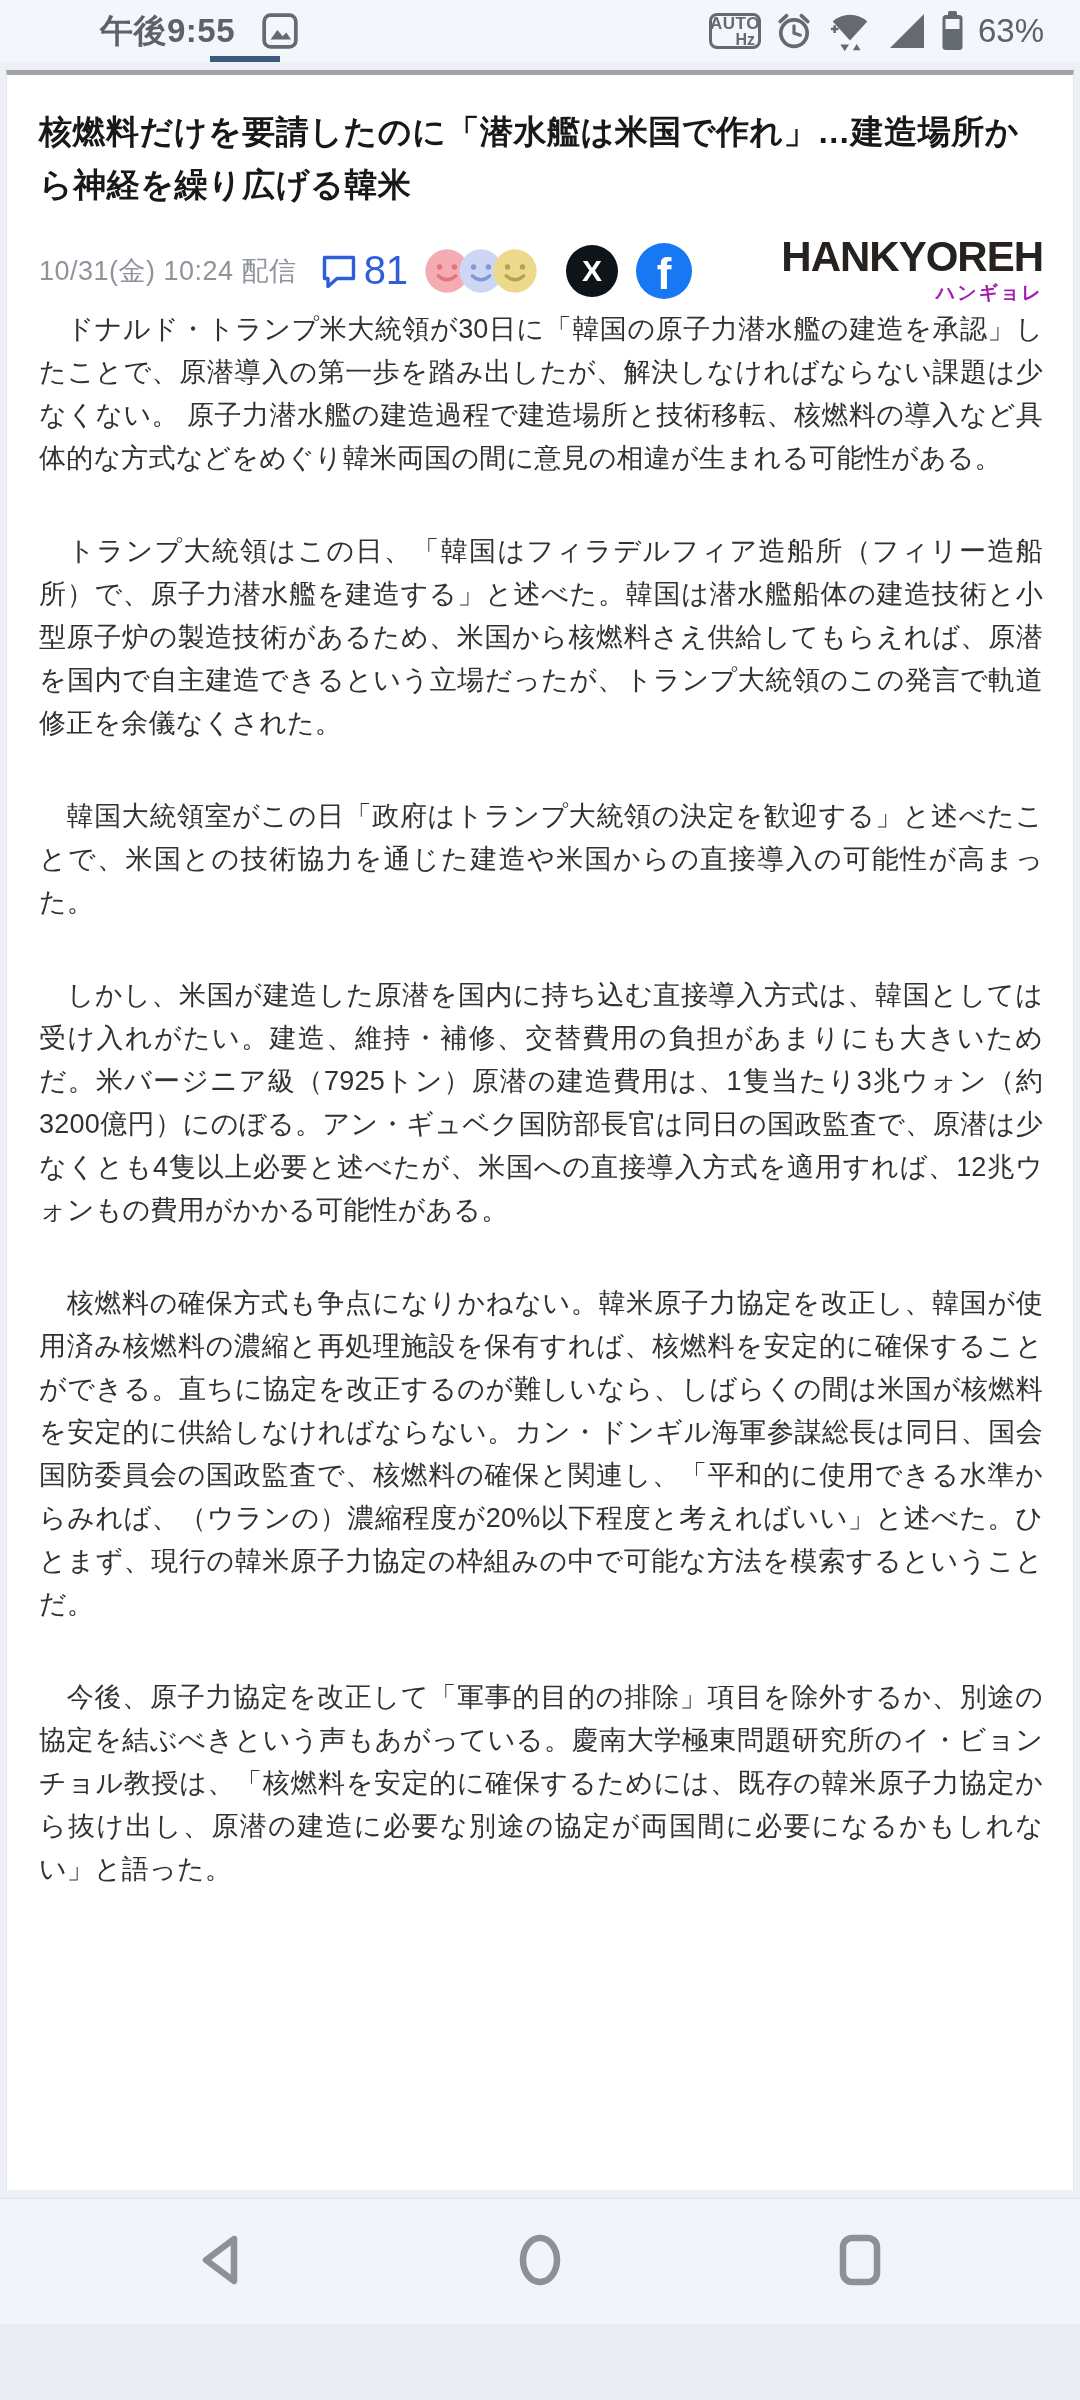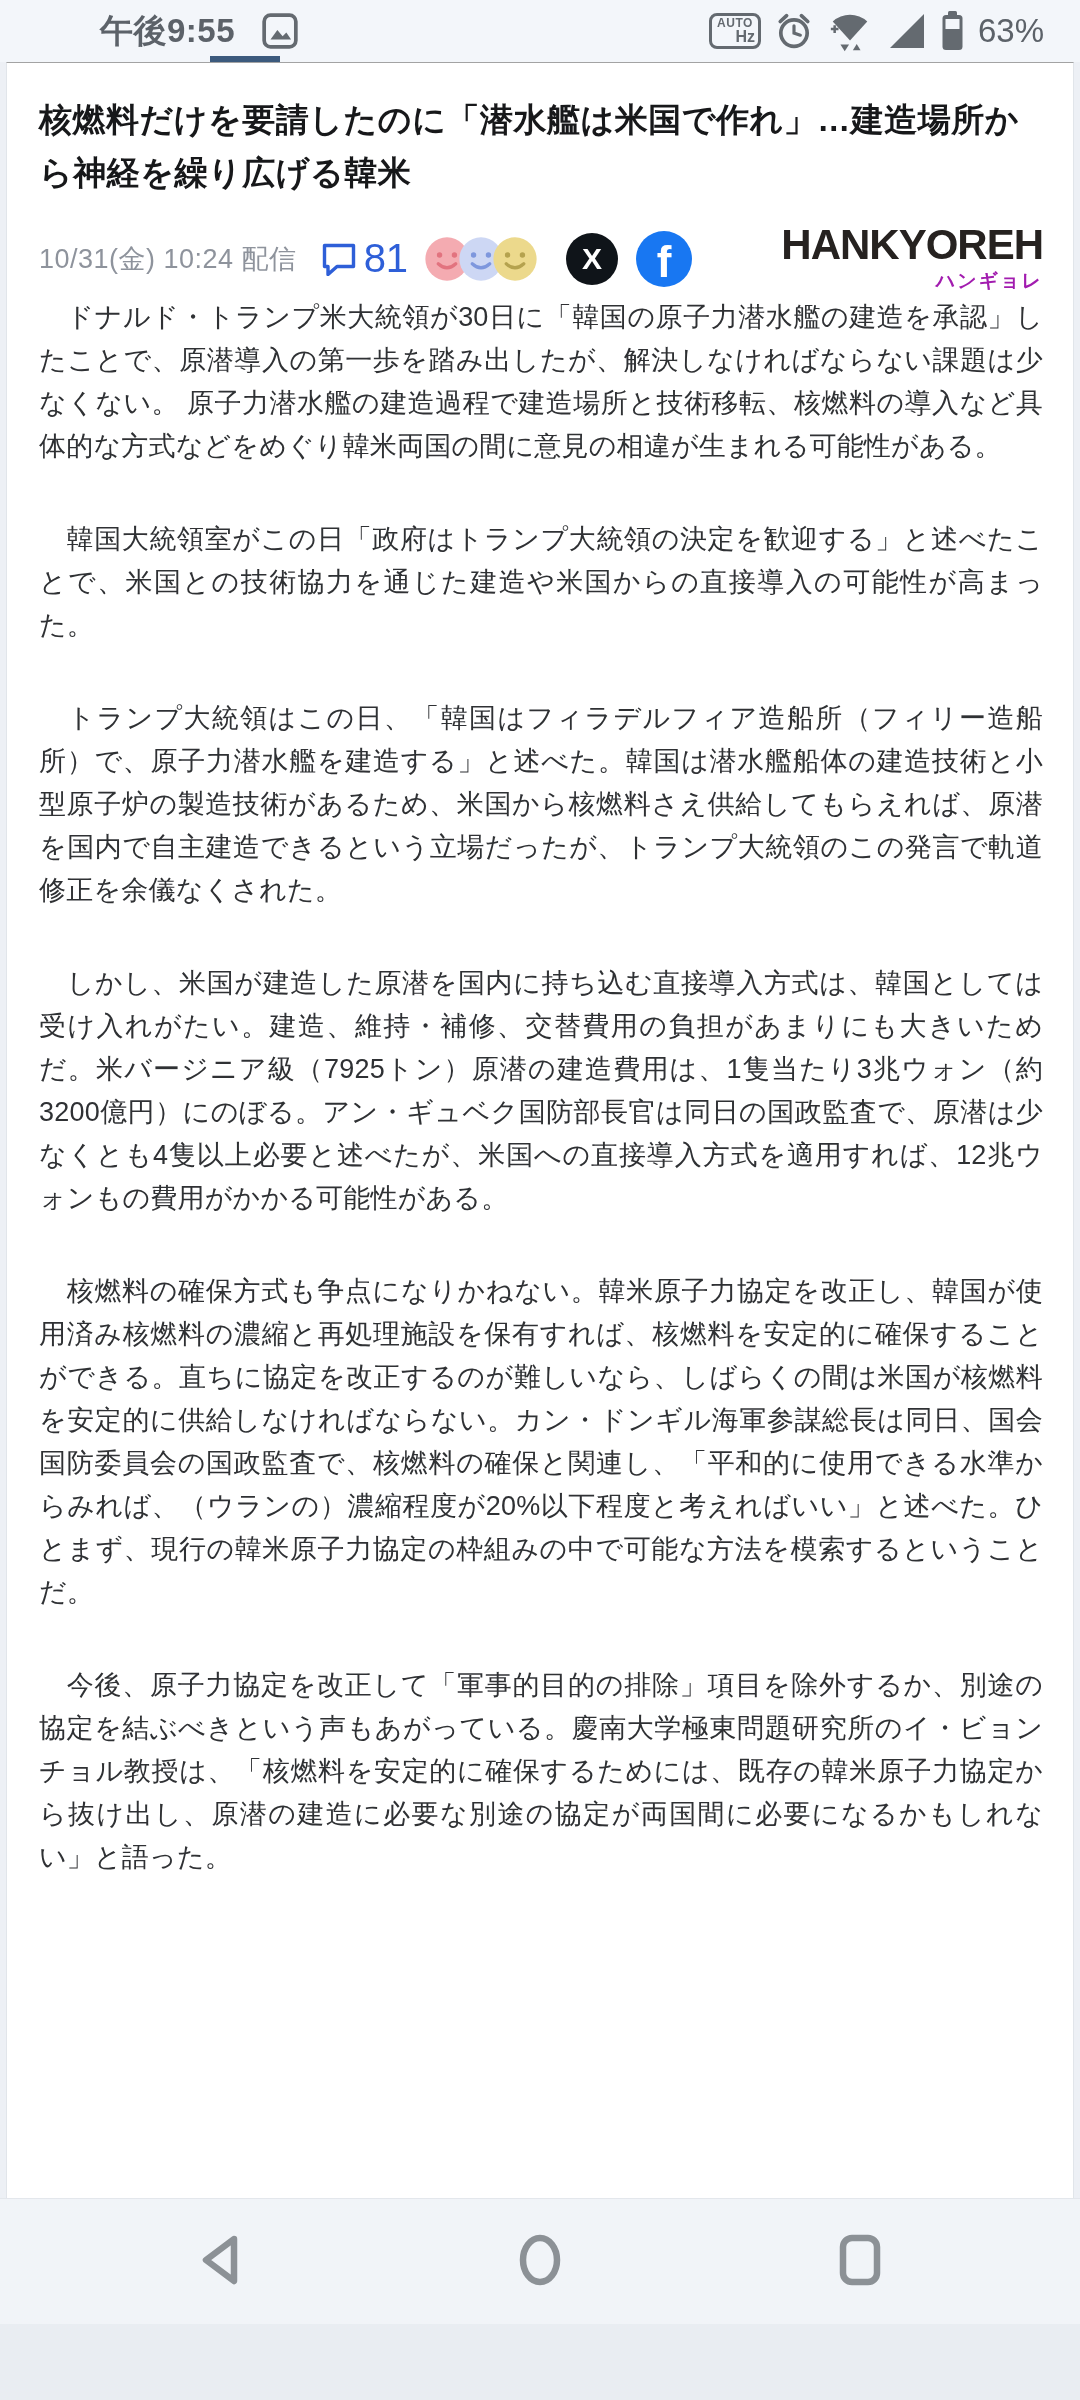--- a/index.html
+++ b/index.html
@@ -12,30 +12,30 @@
   
   .status-bar { flex:0 0 62px; display:flex; align-items:center; justify-content:space-between;
                 background:#f3f6fa; padding:0 36px 0 100px; color:#5c6269; }
   .sb-left { display:flex; align-items:center; gap:26px; }
   .sb-time { font-size:33px; font-weight:600; color:#5c6269; letter-spacing:.5px; }
   .sb-right { display:flex; align-items:center; gap:14px; color:#646a70; }
   .sb-icon { display:flex; align-items:center; }
   .refresh-badge { width:52px; height:36px; border:3px solid #646a70; border-radius:8px;
                    display:flex; flex-direction:column; align-items:center; justify-content:center;
                    line-height:1; color:#646a70; }
-  .refresh-badge .l1 { font-size:12px; font-weight:700; letter-spacing:.5px; }
+  .refresh-badge .l1 { font-size:17px; font-weight:700; letter-spacing:.5px; }
   .refresh-badge .l2 { font-size:16px; font-weight:700; align-self:flex-end; margin-right:3px;text-align:center; }
   .sb-batt { font-size:33px; font-weight:500; color:#5c6269; }
 
   .tab-underline { position:absolute; left:210px; top:56px; width:70px; height:6px;
                    background:#3c5a7d; z-index:4; }
 
   
-  .card { flex:1 1 auto; margin:0 6px; background:#ffffff;
-          border:1px solid #e1e5ea; border-bottom:none; border-top:1px solid #a3a3a3;
+  .card { flex:1 1 auto; margin:8px 6px; background:#ffffff;
+          border:1px solid #e1e5ea; border-bottom:none; border-top:5px solid #a3a3a3;
           padding:30px 30px 0 32px; overflow:hidden; }
 
   .article-title { font-size:33px; line-height:53px; font-weight:700; color:#17181a;
                    letter-spacing:.5px; margin-bottom:24px; }
 
   .meta-row { display:flex; align-items:center; min-height:62px; margin-bottom:2px; }
   .meta-date { font-size:27px; color:#8e939c; letter-spacing:.5px; white-space:nowrap; }
   .comment-btn { display:flex; align-items:center; gap:7px; margin-left:24px;
                  background:none; border:none; cursor:pointer;
                  color:#2e5fd8; font-size:40px; font-family:inherit; }
@@ -169,22 +169,22 @@
 
       <div class="brand">
         <div class="brand-name">HANKYOREH</div>
         <div class="brand-sub">ハンギョレ</div>
       </div>
     </div>
 
 
     <div class="body-text">
       <p>　ドナルド・トランプ米大統領が30日に「韓国の原子力潜水艦の建造を承認」したことで、原潜導入の第一歩を踏み出したが、解決しなければならない課題は少なくない。 原子力潜水艦の建造過程で建造場所と技術移転、核燃料の導入など具体的な方式などをめぐり韓米両国の間に意見の相違が生まれる可能性がある。</p>
+      <p>　トランプ大統領はこの日、「韓国はフィラデルフィア造船所（フィリー造船所）で、原子力潜水艦を建造する」と述べた。韓国は潜水艦船体の建造技術と小型原子炉の製造技術があるため、米国から核燃料さえ供給してもらえれば、原潜を国内で自主建造できるという立場だったが、トランプ大統領のこの発言で軌道修正を余儀なくされた。</p>
       <p>　韓国大統領室がこの日「政府はトランプ大統領の決定を歓迎する」と述べたことで、米国との技術協力を通じた建造や米国からの直接導入の可能性が高まった。</p>
-      <p>　トランプ大統領はこの日、「韓国はフィラデルフィア造船所（フィリー造船所）で、原子力潜水艦を建造する」と述べた。韓国は潜水艦船体の建造技術と小型原子炉の製造技術があるため、米国から核燃料さえ供給してもらえれば、原潜を国内で自主建造できるという立場だったが、トランプ大統領のこの発言で軌道修正を余儀なくされた。</p>
       <p>　しかし、米国が建造した原潜を国内に持ち込む直接導入方式は、韓国としては受け入れがたい。建造、維持・補修、交替費用の負担があまりにも大きいためだ。米バージニア級（7925トン）原潜の建造費用は、1隻当たり3兆ウォン（約3200億円）にのぼる。アン・ギュベク国防部長官は同日の国政監査で、原潜は少なくとも4隻以上必要と述べたが、米国への直接導入方式を適用すれば、12兆ウォンもの費用がかかる可能性がある。</p>
       <p>　核燃料の確保方式も争点になりかねない。韓米原子力協定を改正し、韓国が使用済み核燃料の濃縮と再処理施設を保有すれば、核燃料を安定的に確保することができる。直ちに協定を改正するのが難しいなら、しばらくの間は米国が核燃料を安定的に供給しなければならない。カン・ドンギル海軍参謀総長は同日、国会国防委員会の国政監査で、核燃料の確保と関連し、「平和的に使用できる水準からみれば、（ウランの）濃縮程度が20%以下程度と考えればいい」と述べた。ひとまず、現行の韓米原子力協定の枠組みの中で可能な方法を模索するということだ。</p>
       <p>　今後、原子力協定を改正して「軍事的目的の排除」項目を除外するか、別途の協定を結ぶべきという声もあがっている。慶南大学極東問題研究所のイ・ビョンチョル教授は、「核燃料を安定的に確保するためには、既存の韓米原子力協定から抜け出し、原潜の建造に必要な別途の協定が両国間に必要になるかもしれない」と語った。</p>
     </div>
 
   </main>
 
   <nav class="nav-bar">
     <button class="nav-btn">
       <span>

